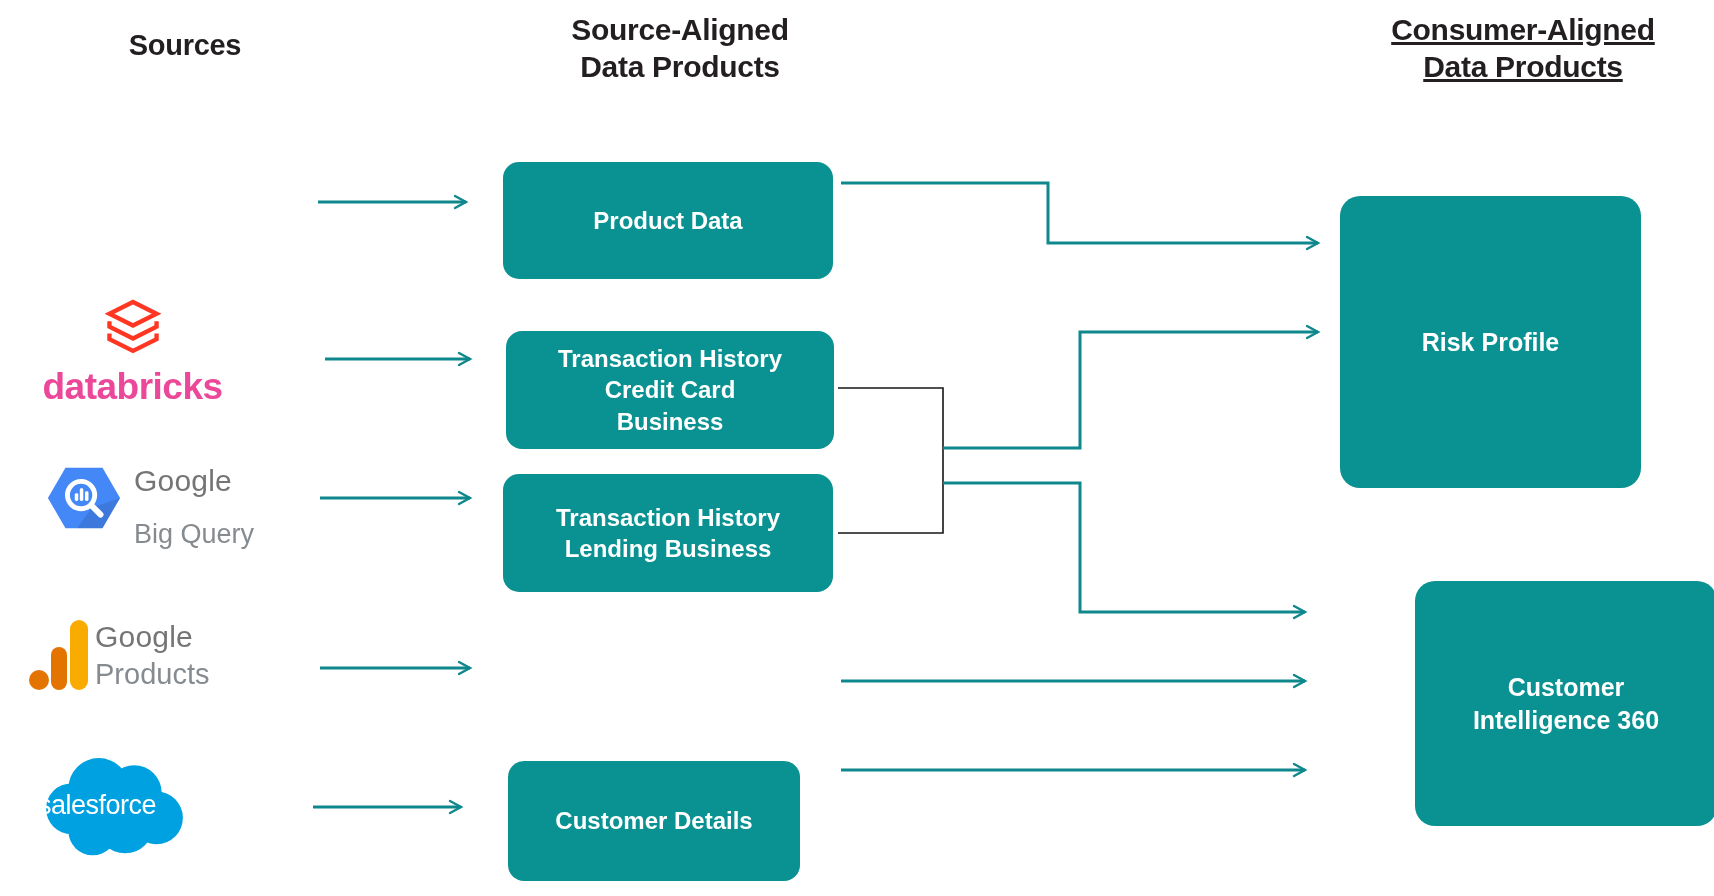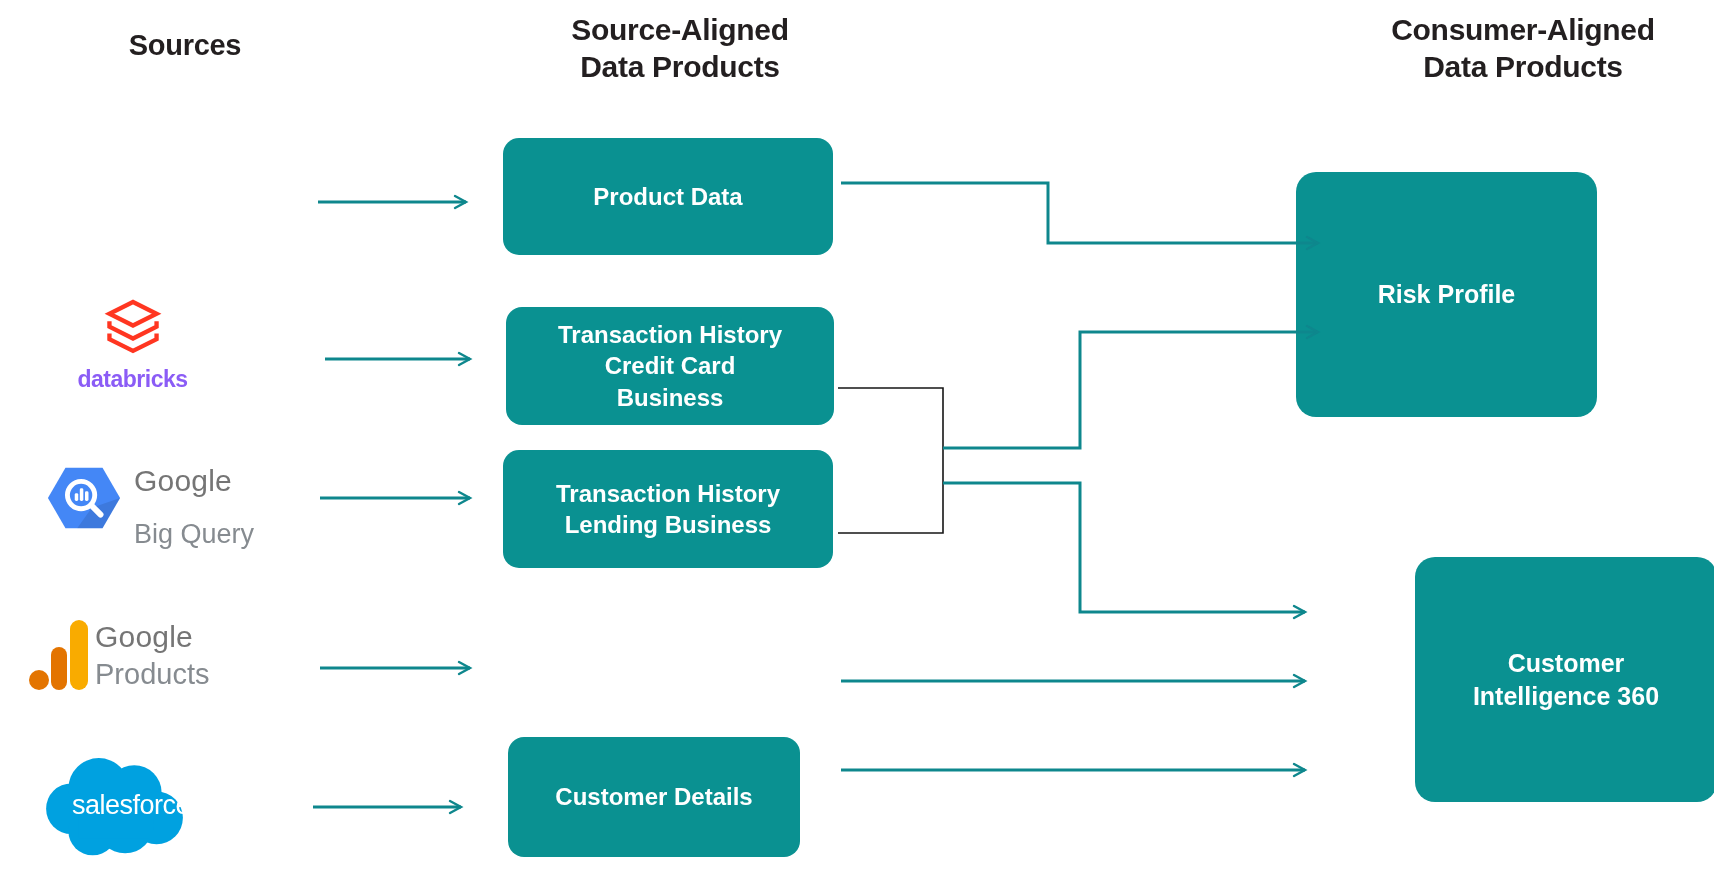--- a/index.html
+++ b/index.html
@@ -16,62 +16,62 @@
     --google-gray-light:#868b90;
   }
   *{margin:0;padding:0;box-sizing:border-box;}
   body{background:#ffffff;font-family:"Liberation Sans","DejaVu Sans",sans-serif;}
   .stage{position:relative;width:1714px;height:896px;background:#ffffff;overflow:hidden;}
 
   .heading{position:absolute;color:var(--heading-ink);font-weight:700;text-align:center;
            white-space:pre-line;line-height:1.22;letter-spacing:-0.3px;}
   .heading.sources{left:60px;top:28px;width:250px;font-size:29px;}
   .heading.mid{left:505px;top:12px;width:350px;font-size:30px;}
-  .heading.right{left:1347px;top:12px;width:352px;font-size:30px;}
+  .heading.right{left:1347px;top:12px;width:352px;font-size:30px;text-decoration:underline;}
 
   
   .pbox{position:absolute;background:var(--box-teal);border-radius:16px;display:flex;
         align-items:center;justify-content:center;color:#ffffff;font-weight:700;
-        text-align:center;font-size:24px;line-height:1.3;white-space:pre-line;}
+        text-align:center;font-size:24px;line-height:1.3;white-space:pre-line;margin-top:24px;}
   .pbox.big{border-radius:20px;font-size:25px;}
   .b-product   {left:503px;top:138px;width:330px;height:117px;}
   .b-credit    {left:506px;top:307px;width:328px;height:118px;}
   .b-lending   {left:503px;top:450px;width:330px;height:118px;}
   .b-behavior  {left:503px;top:599px;width:330px;height:118px;}
   .b-details   {left:508px;top:737px;width:292px;height:120px;}
-  .b-risk      {left:1296px;top:172px;width:301px;height:245px;}
+  .b-risk      {left:1340px;top:172px;width:301px;height:292px;}
   .b-ci360     {left:1415px;top:557px;width:302px;height:245px;}
 
   
   .sap{position:absolute;left:53px;top:150px;width:180px;height:88px;
        background:linear-gradient(170deg,#3ab7e8 0%,#1487c8 55%,#0a6ab0 100%);
        clip-path:polygon(0 0,100% 0,63% 100%,0 100%);}
   .sap span{position:absolute;left:9px;top:0;line-height:86px;color:#ffffff;
        font-size:57px;font-weight:800;font-style:italic;letter-spacing:-2px;}
 
   
   .dbx-icon{position:absolute;left:102px;top:296px;width:62px;height:64px;}
   .dbx-text{position:absolute;left:25px;top:366px;width:215px;text-align:center;
-       font-size:23px;font-weight:700;color:#8b5cf6;letter-spacing:-0.5px;}
+       font-size:37px;font-weight:700;color:#ec4899;letter-spacing:-0.5px;}
 
   
   .bq-icon{position:absolute;left:45px;top:460px;width:78px;height:76px;}
   .bq-text{position:absolute;left:134px;top:464px;width:150px;}
   .g-word{font-size:30px;color:var(--google-gray);letter-spacing:0.2px;}
   .bq-word{font-size:27px;color:var(--google-gray-light);margin-top:21px;}
 
   
   .ga-icon{position:absolute;left:28px;top:618px;width:62px;height:74px;}
   .ga-text{position:absolute;left:95px;top:620px;width:160px;}
   .ga-word{font-size:29px;color:var(--google-gray-light);margin-top:4px;}
 
   
   .sf{position:absolute;left:38px;top:752px;width:152px;height:110px;}
   .sf svg{position:absolute;inset:0;}
-  .sf span{position:absolute;left:0;top:38px;width:100%;text-align:right;
+  .sf span{position:absolute;left:0;top:38px;width:100%;text-align:left;
        color:#ffffff;font-size:27px;font-weight:400;letter-spacing:-0.5px;}
 
   .connectors{position:absolute;left:0;top:0;width:1714px;height:896px;pointer-events:none;}
   .t-line{stroke:var(--arrow-teal);stroke-width:3;fill:none;}
   .k-line{stroke:var(--connector-black);stroke-width:1.6;fill:none;}
 </style>
 </head>
 <body>
 
 <div class="stage">

